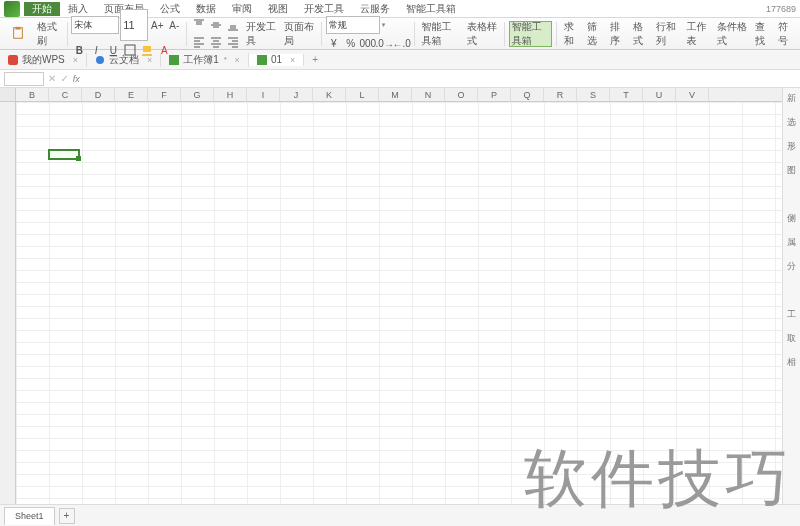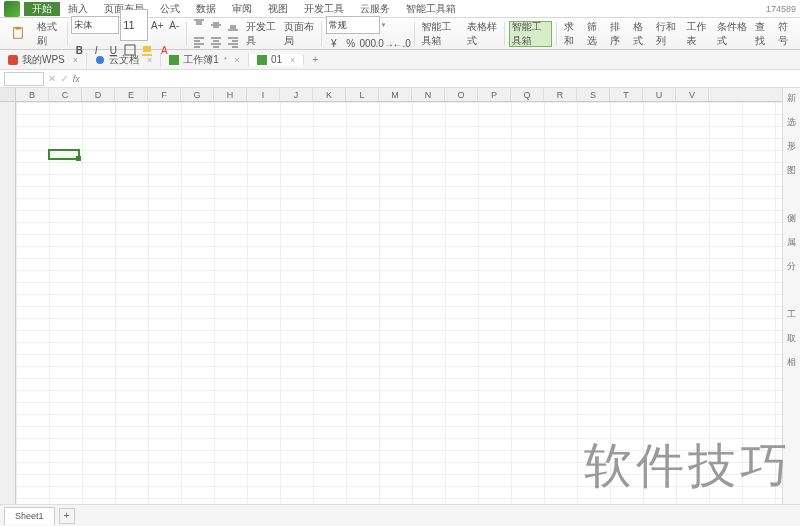--- a/index.html
+++ b/index.html
@@ -39,39 +39,39 @@
 .cells{position:absolute;top:14px;left:16px;right:0;bottom:0}
 .gl-v{position:absolute;top:0;bottom:0;width:1px;background:#eee}
 .gl-h{position:absolute;left:0;right:0;height:1px;background:#eee}
 .sel{position:absolute;border:2px solid #3a8a2e;background:rgba(120,200,100,0.05)}
 .sel .handle{position:absolute;right:-3px;bottom:-3px;width:5px;height:5px;background:#3a8a2e}
 .sidepanel{width:18px;background:#f6f6f6;border-left:1px solid #ddd;display:flex;flex-direction:column;align-items:center;padding-top:4px;gap:10px}
 .sidepanel .sp{width:14px;height:14px;color:#777;font-size:9px;text-align:center;cursor:pointer}
 .sheetbar{height:22px;background:#f5f5f5;border-top:1px solid #ddd;display:flex;align-items:center;padding:0 4px;gap:4px}
 .sheettab{height:18px;padding:0 10px;background:#fff;border:1px solid #ccc;border-bottom:none;display:flex;align-items:center;font-size:9px;color:#555}
 .addsheet{width:16px;height:16px;border:1px solid #ccc;display:flex;align-items:center;justify-content:center;cursor:pointer;color:#666}
-.watermark{position:absolute;right:8px;bottom:28px;font-size:48px;color:#9a9a9a;font-family:"Microsoft YaHei";letter-spacing:4px;pointer-events:none;font-weight:300}
+.watermark{position:absolute;right:8px;bottom:4px;font-size:63px;color:#9a9a9a;font-family:"Microsoft YaHei";letter-spacing:4px;pointer-events:none;font-weight:300}
 .drop{font-size:7px;color:#888;margin-left:1px}
 </style>
 </head>
 <body>
 
 <div class="menubar">
   <div class="logo"></div>
   <div class="mtab active">开始</div>
   <div class="mtab">插入</div>
   <div class="mtab">页面布局</div>
   <div class="mtab">公式</div>
   <div class="mtab">数据</div>
   <div class="mtab">审阅</div>
   <div class="mtab">视图</div>
   <div class="mtab">开发工具</div>
   <div class="mtab">云服务</div>
   <div class="mtab">智能工具箱</div>
-  <div class="user-id">174589</div>
+  <div class="user-id">177689</div>
 </div>
 
 <div class="ribbon">
   <div class="rbtn big">
     <svg class="ic" viewBox="0 0 16 16">
         <rect x="3" y="2" width="10" height="12" fill="none" stroke="#c78a3a" stroke-width="1.2"></rect>
         <rect x="5" y="1" width="6" height="3" fill="#c78a3a"></rect>
       </svg>
   </div>
   <div class="rbtn">

